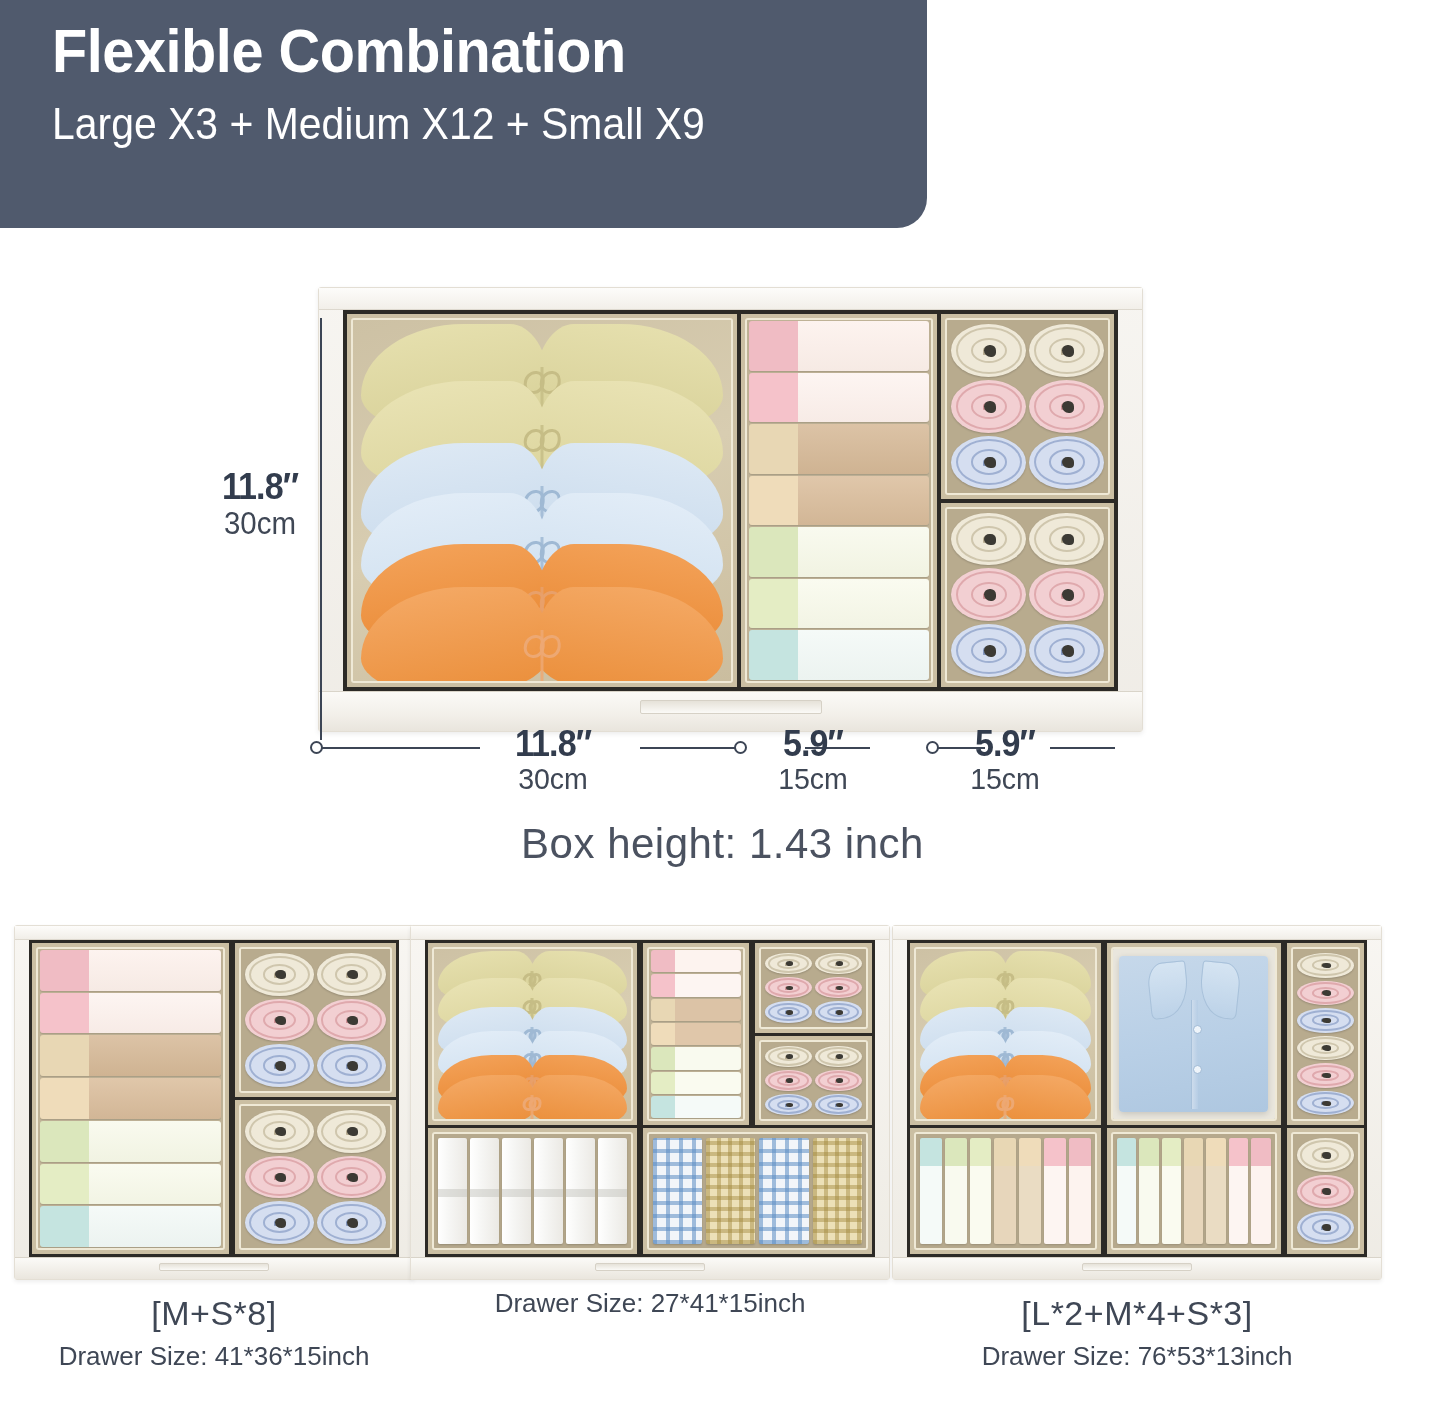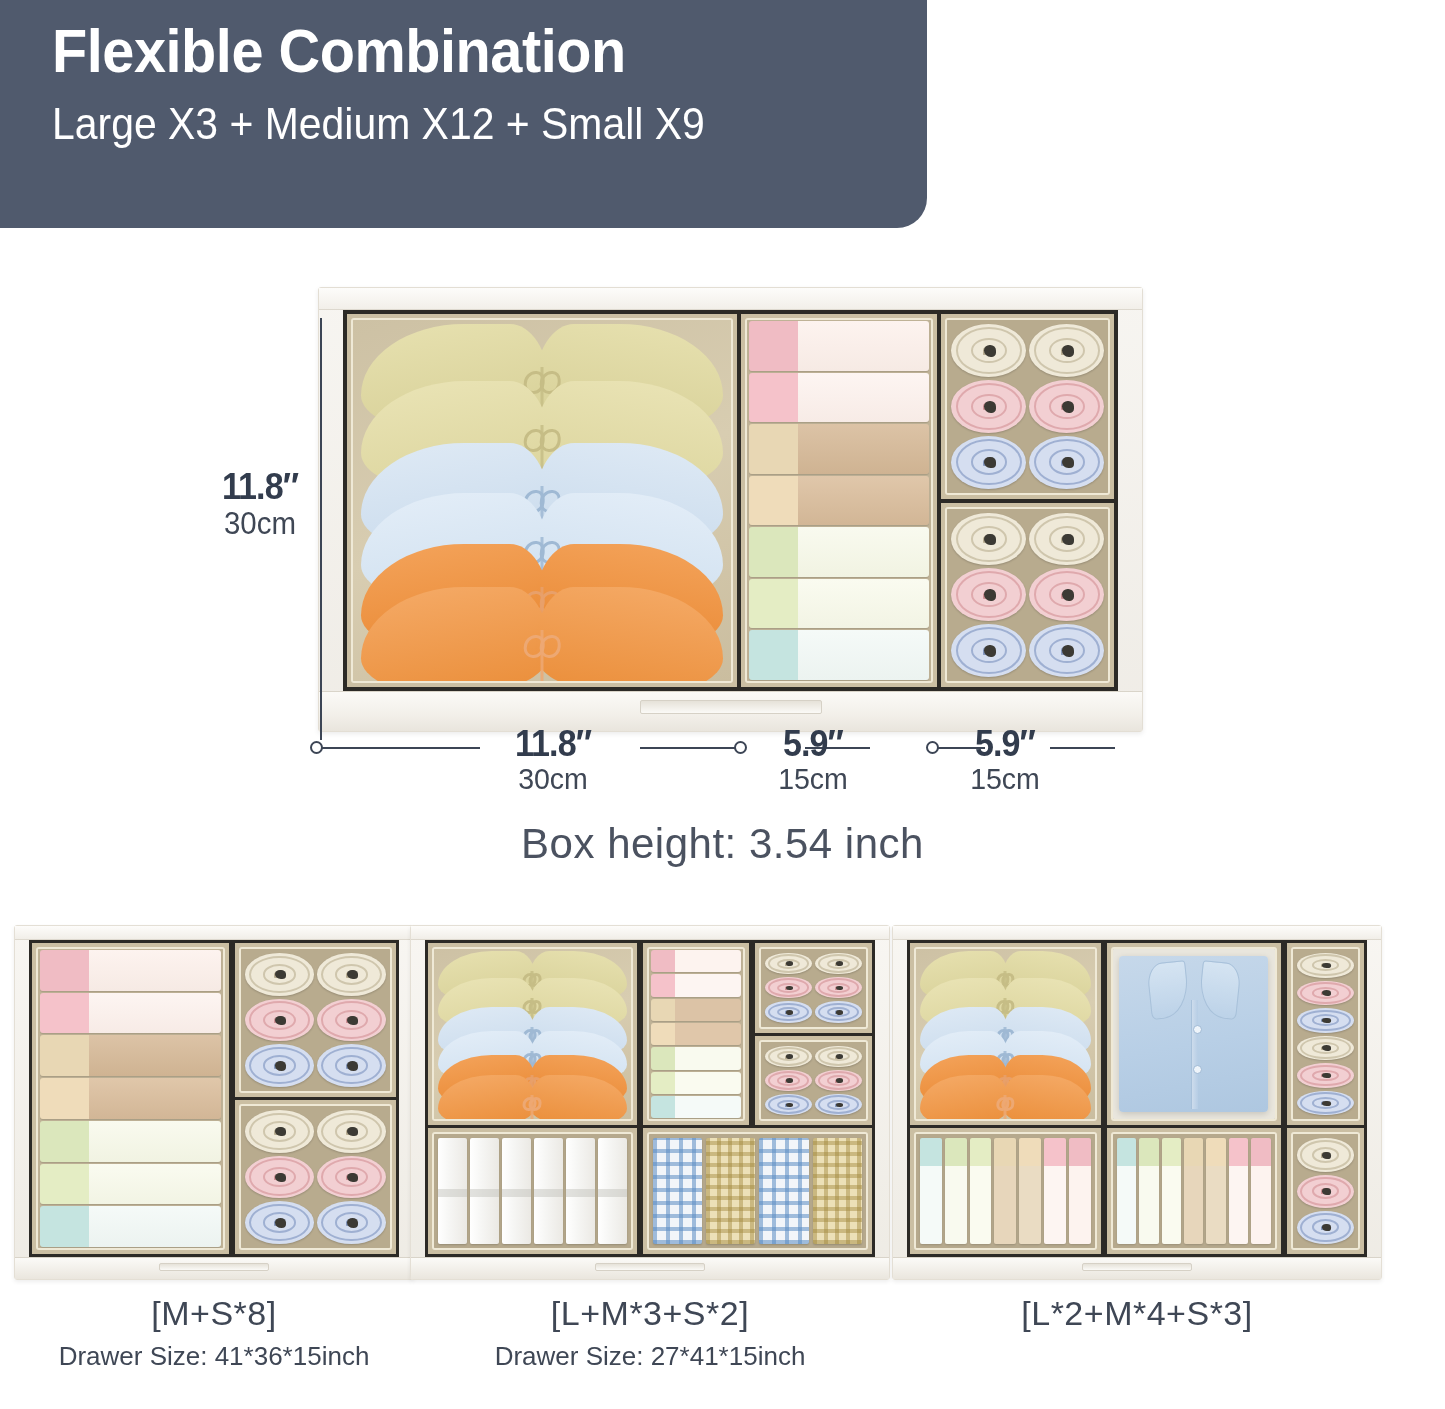--- a/index.html
+++ b/index.html
@@ -429,21 +429,21 @@
     <div class="lab" style="left:428px">
       <span class="big">5.9″</span>
       <span class="small">15cm</span>
     </div>
     <div class="lab" style="left:620px">
       <span class="big">5.9″</span>
       <span class="small">15cm</span>
     </div>
   </div>
 
-  <div class="box-height">Box height: 3.54 inch</div>
+  <div class="box-height">Box height: 1.43 inch</div>
 
   <div class="panels">
 
     <div class="panel" style="left:14px; width:400px">
       <div class="pic">
         <div class="mini-drawer">
           <div class="mini-rim"></div>
           <div class="mini-inner">
             <div class="mini-row" style="flex:1">
 
@@ -773,21 +773,20 @@
                   </div>
                 </div>
               </div>
             </div>
           </div>
           <div class="mini-front">
               <div class="mini-handle"></div>
             </div>
         </div>
       </div>
-      <div class="cap1">[L+M*3+S*2]</div>
       <div class="cap2">Drawer Size: 27*41*15inch</div>
     </div>
 
     <div class="panel" style="left:892px; width:490px">
       <div class="pic">
         <div class="mini-drawer">
           <div class="mini-rim"></div>
           <div class="mini-inner">
             <div class="mini-row" style="flex:1.45">
               <div class="cell" style="flex:0 0 42%">
@@ -982,16 +981,17 @@
                 </div>
               </div>
             </div>
           </div>
           <div class="mini-front">
               <div class="mini-handle"></div>
             </div>
         </div>
       </div>
       <div class="cap1">[L*2+M*4+S*3]</div>
+      <div class="cap2">Drawer Size: 76*53*13inch</div>
     </div>
 
   </div>
 </div>
 
 </body></html>

